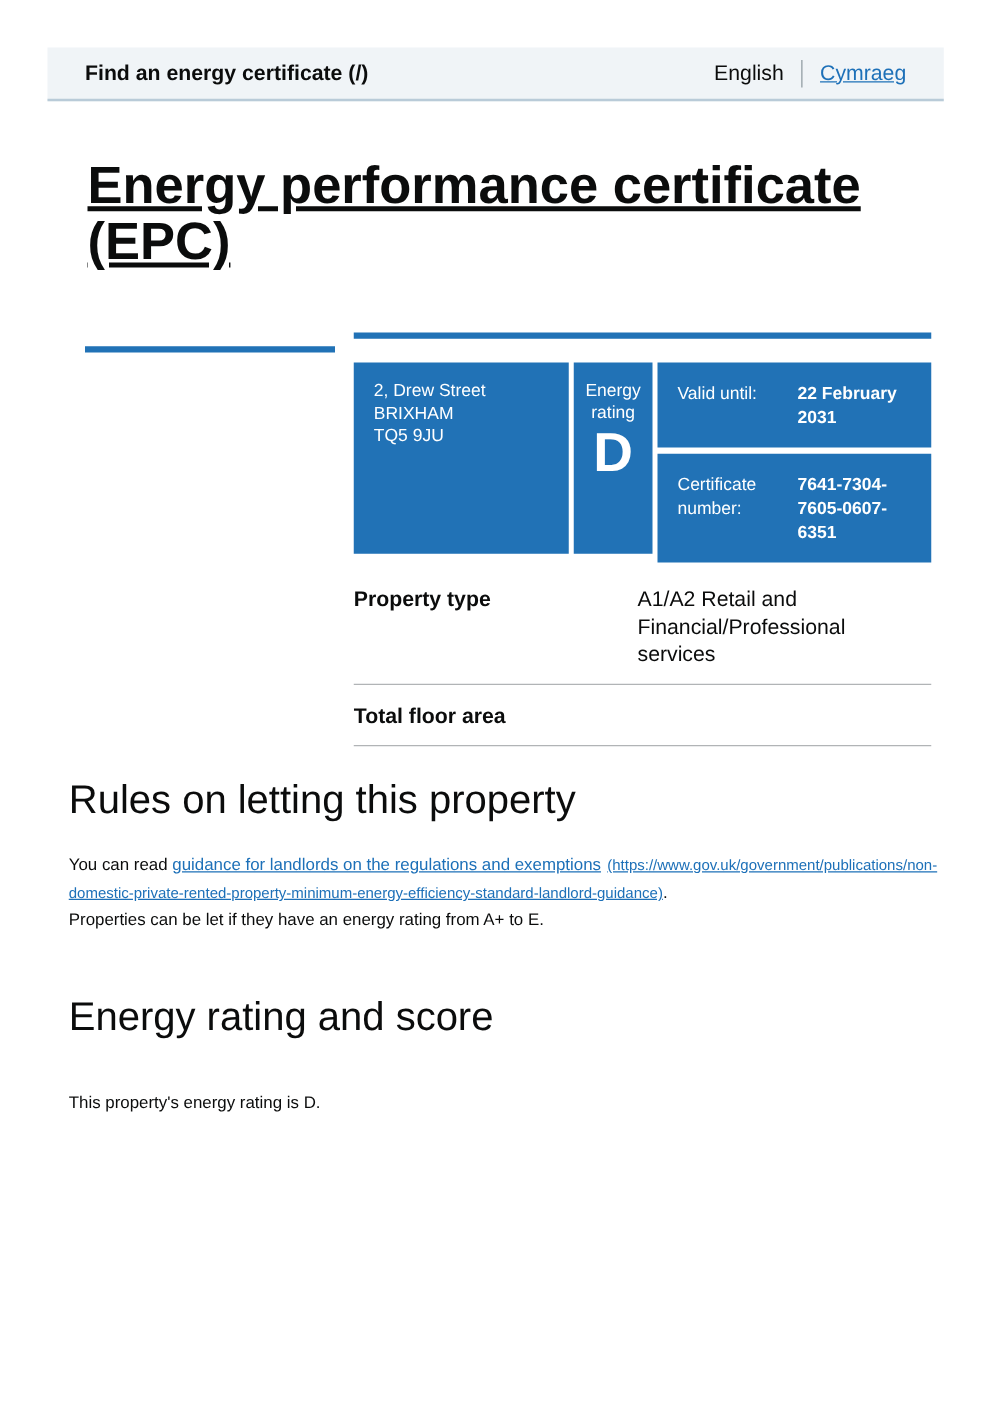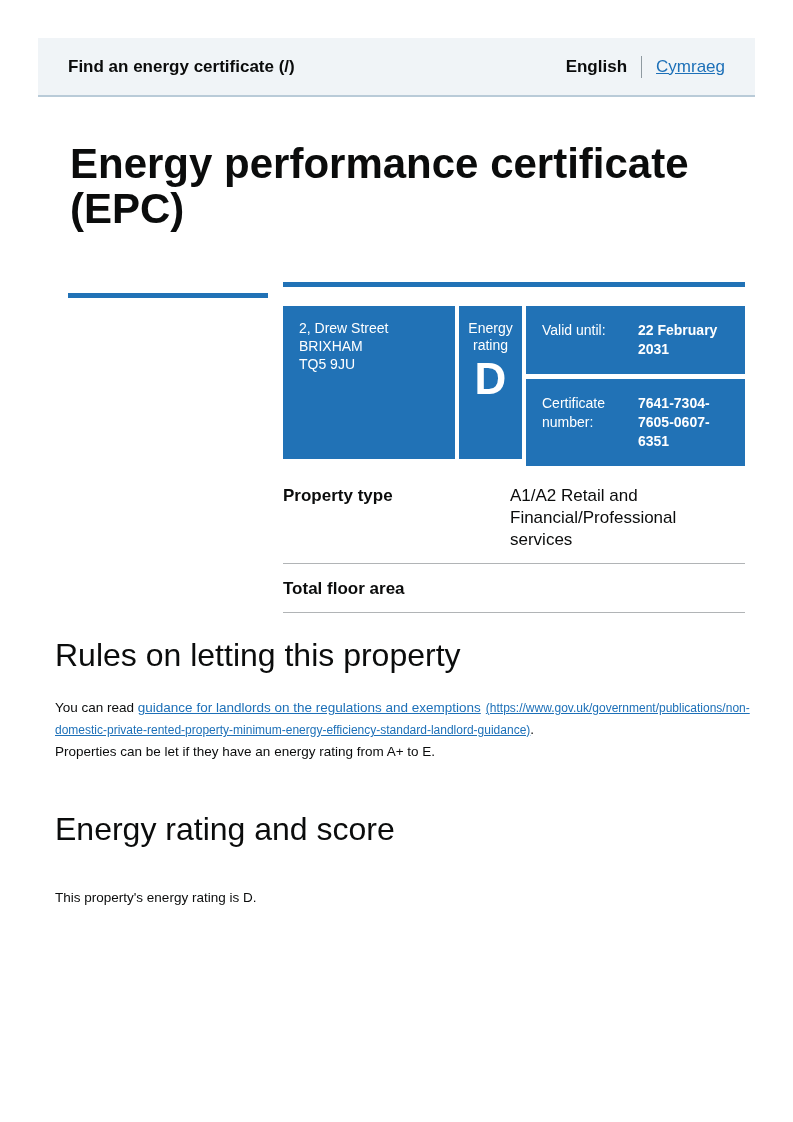--- a/index.html
+++ b/index.html
@@ -6,37 +6,38 @@
   html,body { background:#ffffff; }
   body {
     width:793px; height:1122px; overflow:hidden;
     font-family:"Liberation Sans", sans-serif;
     color:var(--text-black, #0b0c0c);
     position:relative;
   }
   
   .site-header {
     margin:38px 38px 0 38px;
-    height:59px;
+    height:43px;
     background:var(--header-bg, #f0f4f7);
     border-bottom:2px solid var(--header-border, #b9cbd8);
     display:flex; align-items:center; justify-content:space-between;
     padding:16px 30px;
   }
   .site-title { font-size:17px; font-weight:bold; }
   .lang-switch { display:flex; align-items:center; font-size:17px; }
-  .lang-current { color:#0b0c0c;font-weight:bold; }
+  .lang-current { color:#0b0c0c; }
   .lang-sep { width:1px; height:22px; background:#8f9aa1; margin:0 14px; }
   .lang-link { color:var(--link-blue, #1d70b8); text-decoration:underline; cursor:pointer; }
 
   h1.page-title {
     margin:44px 0 0 70px;
     max-width:680px;
     font-size:42px; line-height:1.08; font-weight:bold;
     letter-spacing:0;
+    text-decoration:underline;
   }
 
   
   .cert-section { position:relative; margin:50px 0 0 68px; }
   .left-rule {
     position:absolute; left:0; top:11px;
     width:200px; height:5px;
     background:var(--brand-blue, #2172b6);
   }
   .cert-col {

